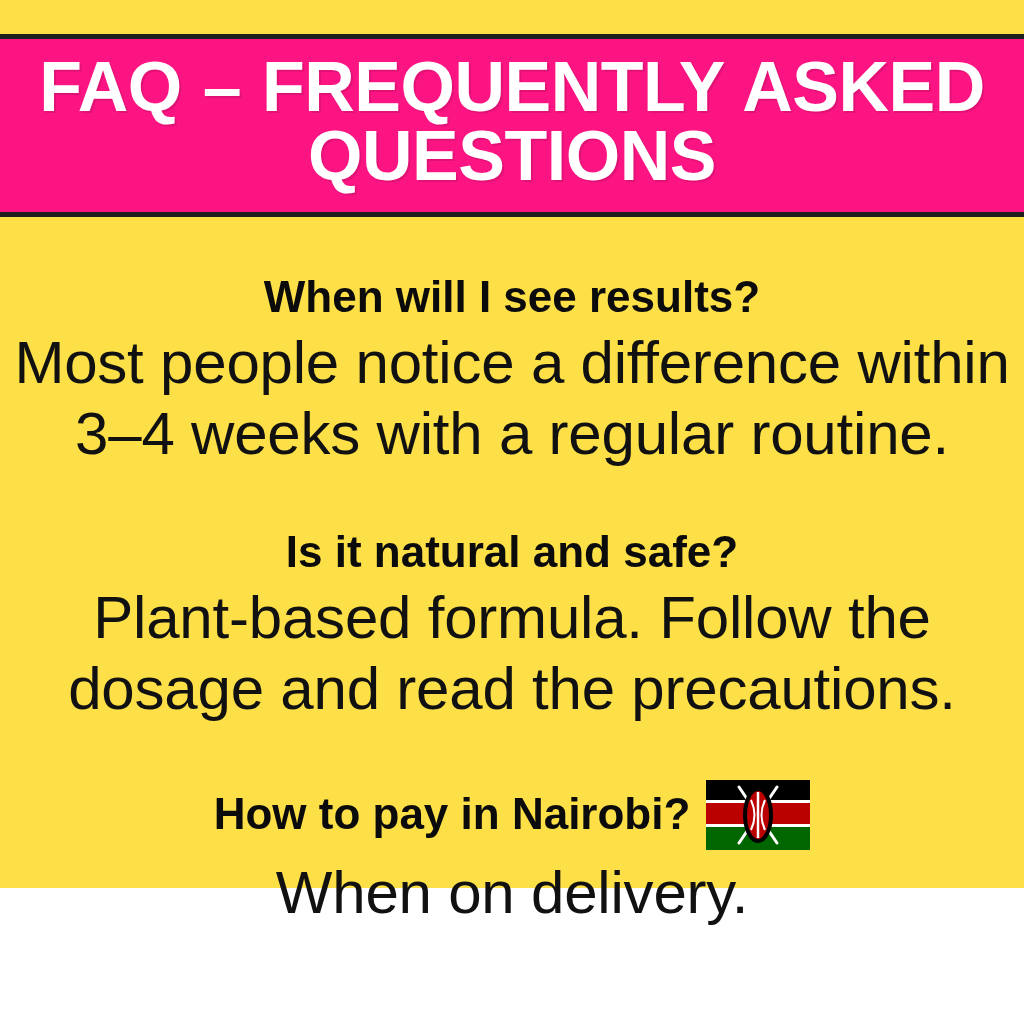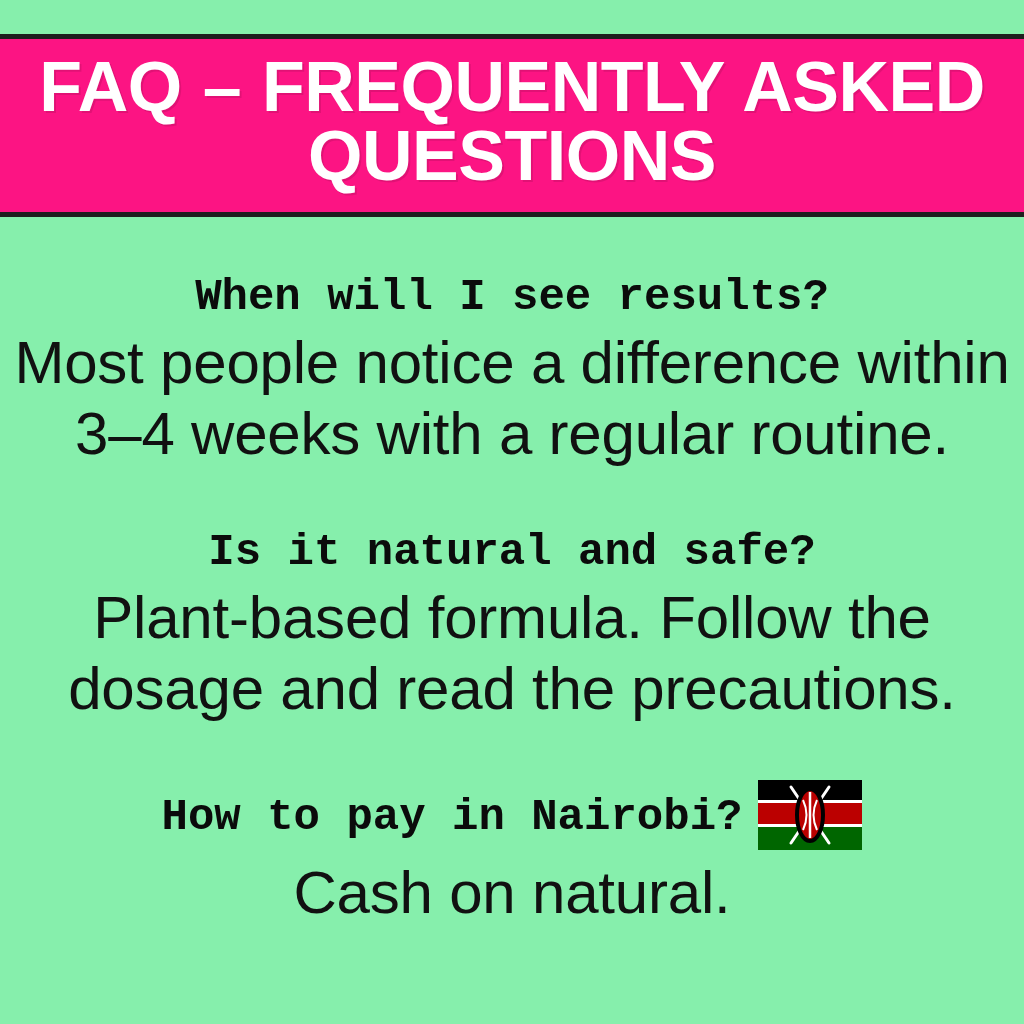--- a/index.html
+++ b/index.html
@@ -10,22 +10,22 @@
     width: 1024px;
     height: 1024px;
     background: #ffffff;
     font-family: "Liberation Sans", sans-serif;
     overflow: hidden;
   }
 
   #poster {
     position: relative;
     width: 1024px;
-    height: 1024px;
-    background: #86efac;
+    height: 888px;
+    background: #fde047;
     box-sizing: border-box;
   }
 
   
   .banner {
     position: absolute;
     left: 0;
     top: 34px;
     width: 1024px;
     box-sizing: border-box;
@@ -62,21 +62,21 @@
     width: 1024px;
     box-sizing: border-box;
     text-align: center;
     margin-bottom: 57px;
   }
   .faq-item:last-child {
     margin-bottom: 12px;
   }
 
   .faq-question {
-    font-family: Liberation Mono, monospace;
+    font-family: Liberation Sans, sans-serif;
     font-weight: bold;
     font-size: 44px;
     line-height: 1.14;
     color: #0b0b0b;
     margin: 0 0 6px 0;
     padding: 0 6px;
     text-align: center;
     white-space: nowrap;
   }
 
@@ -140,17 +140,17 @@
               <line x1="33" y1="7" x2="71" y2="63"></line>
               <line x1="71" y1="7" x2="33" y2="63"></line>
             </g>
 
             <ellipse cx="52" cy="35" rx="13" ry="26" fill="#bb0000" stroke="#000000" stroke-width="4"></ellipse>
             <path d="M52 12 L52 58" stroke="#ffffff" stroke-width="2.5" fill="none"></path>
             <path d="M45 20 Q52 35 45 50" stroke="#ffffff" stroke-width="2" fill="none"></path>
             <path d="M59 20 Q52 35 59 50" stroke="#ffffff" stroke-width="2" fill="none"></path>
           </svg></span>
       </div>
-      <div class="faq-answer">Cash on natural.</div>
+      <div class="faq-answer">When on delivery.</div>
     </div>
 
   </div>
 </div>
 
 </body></html>

